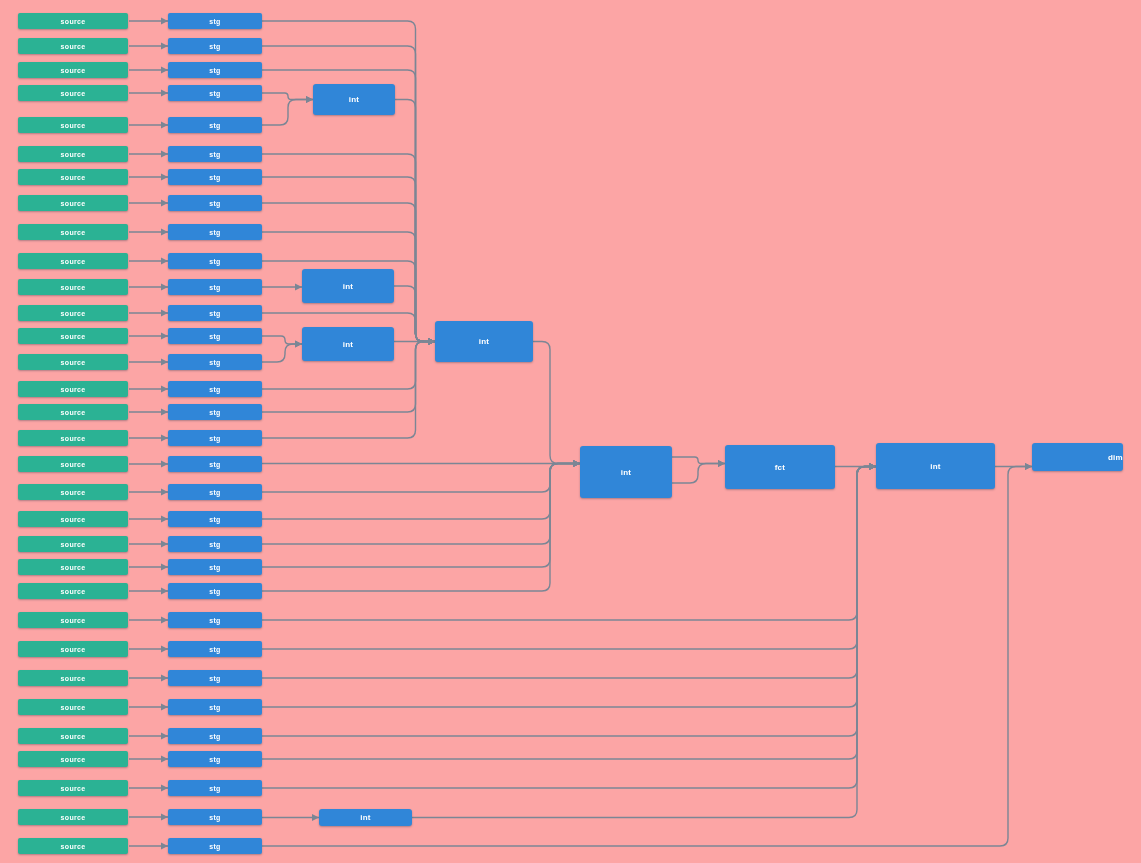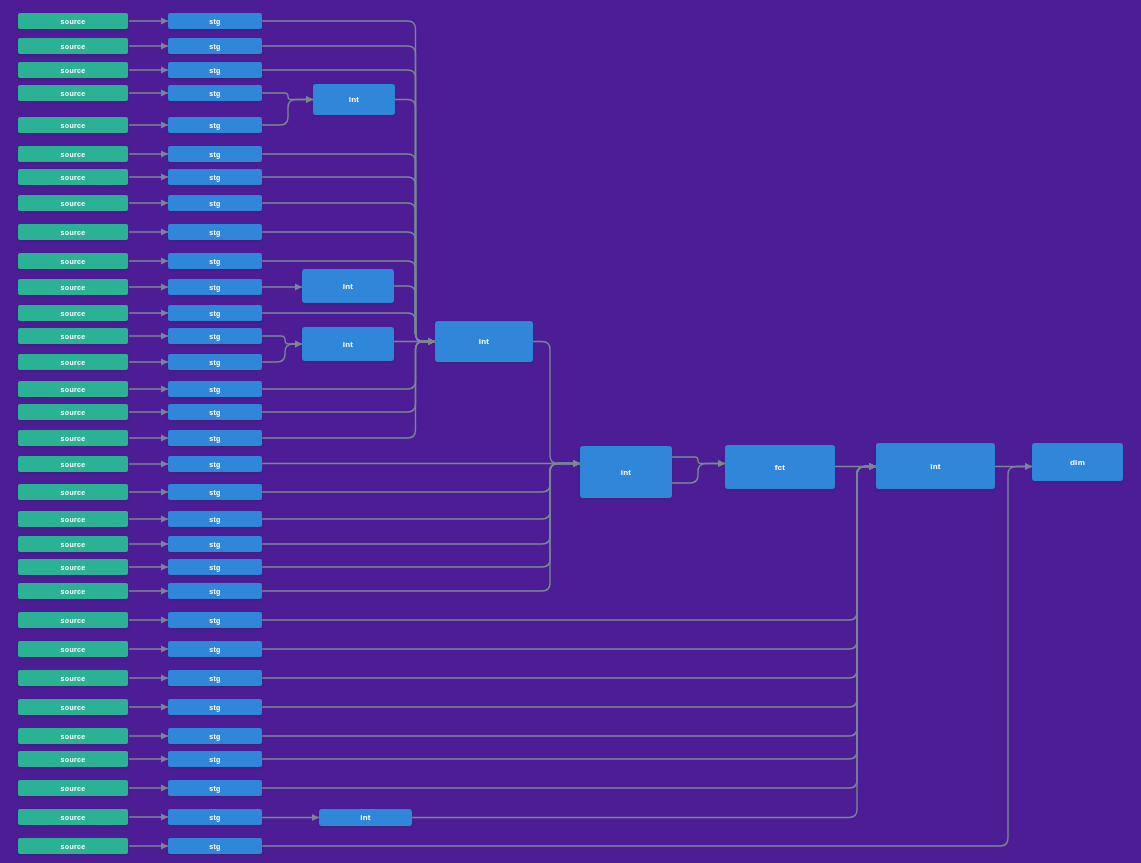--- a/index.html
+++ b/index.html
@@ -1,16 +1,16 @@
 <!DOCTYPE html>
 <html><head>
 <meta charset="utf-8">
 <style>
   html,body{margin:0;padding:0;background:#eef2f6;font-family:"Liberation Sans",sans-serif;}
-  #canvas{position:relative;width:1141px;height:863px;background:#4c1d95;overflow:hidden;}
+  #canvas{position:relative;width:1141px;height:863px;background:#fca5a5;overflow:hidden;}
   #edges{position:absolute;left:0;top:0;width:100%;height:100%;}
   .edge{stroke:#7b8695;stroke-width:1.4;fill:none;}
   .node{position:absolute;display:flex;align-items:center;justify-content:center;
         color:#fff;font-weight:bold;border-radius:2px;cursor:pointer;
         box-shadow:0 1px 2px rgba(35,50,70,.35);box-sizing:border-box;}
   .node.source{background:#2bb294;}
   .node.model{background:#3086d8;}
   .node.big{border-radius:3px;}
   .lbl{font-size:7px;letter-spacing:.3px;pointer-events:none;}
   .big .lbl{font-size:8px;}
@@ -306,20 +306,20 @@
       </div>
       <div class="node model big" style="left: 580px; top: 446px; width: 92px; height: 52px;">
         <span class="lbl">int</span>
       </div>
       <div class="node model big" style="left: 725px; top: 445px; width: 110px; height: 44px;">
         <span class="lbl">fct</span>
       </div>
       <div class="node model big" style="left: 876px; top: 443px; width: 119px; height: 46px;">
         <span class="lbl">int</span>
       </div>
-      <div class="node model big" style="left: 1032px; top: 443px; width: 91px; height: 38px;">
+      <div class="node model big" style="left: 1032px; top: 443px; width: 91px; height: 28px; justify-content: flex-end;">
         <span class="lbl">dim</span>
       </div>
       <div class="node model big" style="left: 319px; top: 809px; width: 93px; height: 17px;">
         <span class="lbl">int</span>
       </div>
     </div>
 </div>
 
 </body></html>

